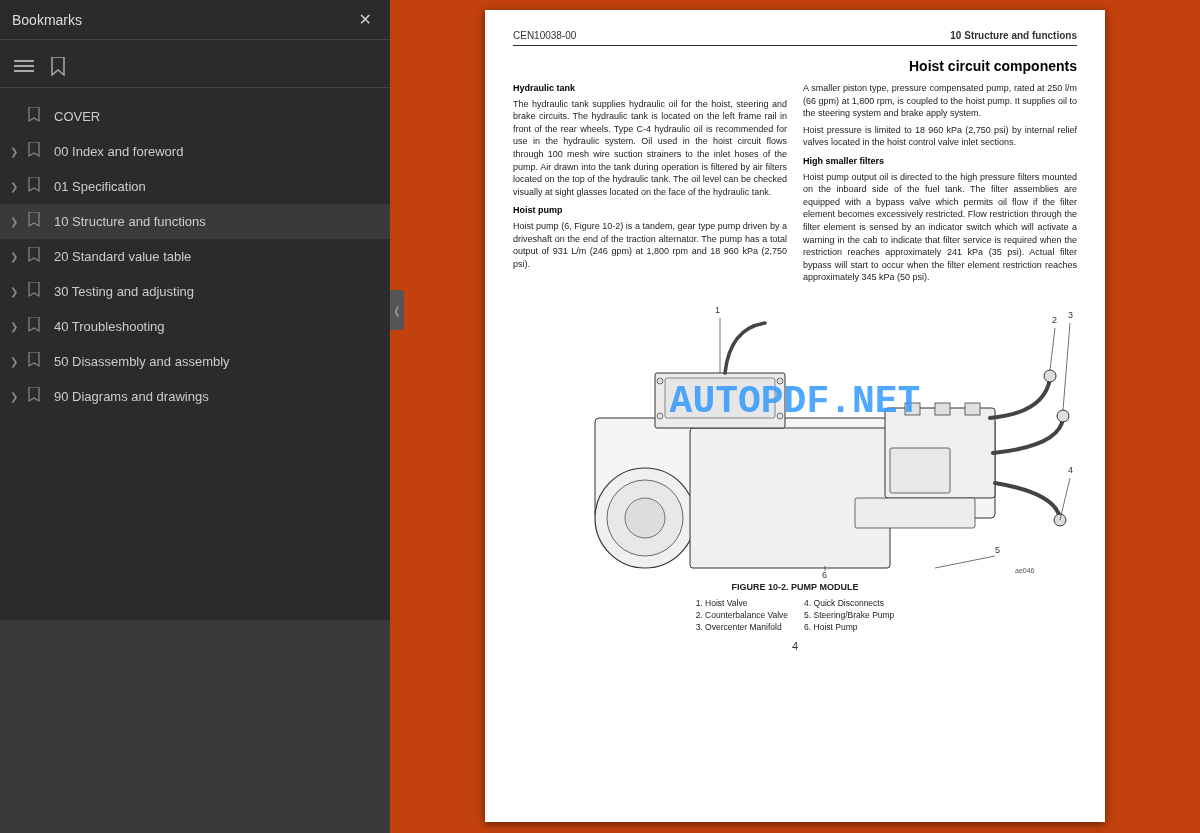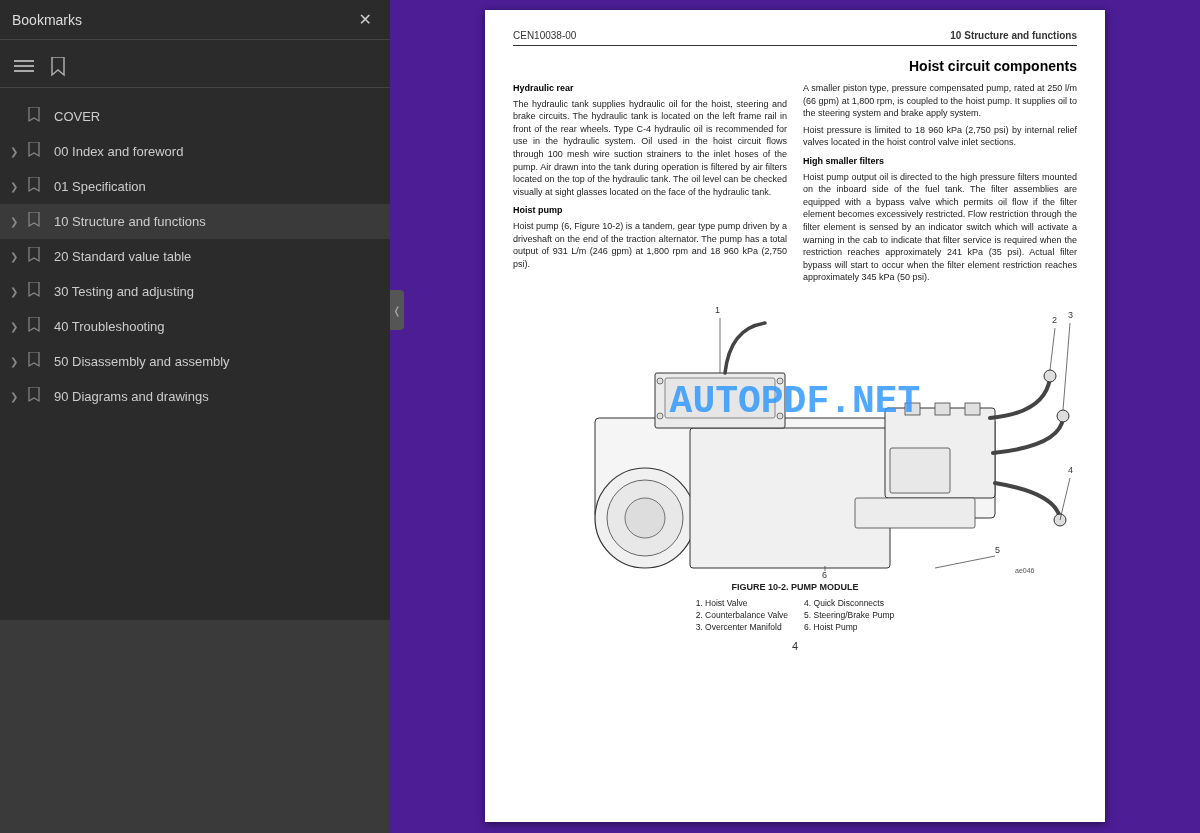--- a/index.html
+++ b/index.html
@@ -120,21 +120,21 @@
       justify-content: center;
       cursor: pointer;
       color: #aaa;
       font-size: 10px;
       z-index: 10;
     }
 
     
     #main-content {
       flex: 1;
-      background: #4c1d95;
+      background: #c2410c;
       display: flex;
       align-items: flex-start;
       justify-content: center;
       padding: 10px;
       overflow: hidden;
     }
 
     
     #document-page {
       background: white;
@@ -398,21 +398,21 @@
 
     <div class="doc-header">
       <span class="doc-header-left">CEN10038-00</span>
       <span class="doc-header-right">10 Structure and functions</span>
     </div>
 
     <div class="section-main-title">Hoist circuit components</div>
 
     <div class="doc-columns">
       <div class="doc-col">
-        <div class="sub-heading">Hydraulic rear</div>
+        <div class="sub-heading">Hydraulic tank</div>
         <p>The hydraulic tank supplies hydraulic oil for the hoist, steering and brake circuits. The hydraulic tank is located on the left frame rail in front of the rear wheels. Type C-4 hydraulic oil is recommended for use in the hydraulic system. Oil used in the hoist circuit flows through 100 mesh wire suction strainers to the inlet hoses of the pump. Air drawn into the tank during operation is filtered by air filters located on the top of the hydraulic tank. The oil level can be checked visually at sight glasses located on the face of the hydraulic tank.</p>
         <div class="sub-heading">Hoist pump</div>
         <p>Hoist pump (6, Figure 10-2) is a tandem, gear type pump driven by a driveshaft on the end of the traction alternator. The pump has a total output of 931 L/m (246 gpm) at 1,800 rpm and 18 960 kPa (2,750 psi).</p>
       </div>
       <div class="doc-col">
         <p>A smaller piston type, pressure compensated pump, rated at 250 l/m (66 gpm) at 1,800 rpm, is coupled to the hoist pump. It supplies oil to the steering system and brake apply system.</p>
         <p>Hoist pressure is limited to 18 960 kPa (2,750 psi) by internal relief valves located in the hoist control valve inlet sections.</p>
         <div class="sub-heading">High smaller filters</div>
         <p>Hoist pump output oil is directed to the high pressure filters mounted on the inboard side of the fuel tank. The filter assemblies are equipped with a bypass valve which permits oil flow if the filter element becomes excessively restricted. Flow restriction through the filter element is sensed by an indicator switch which will activate a warning in the cab to indicate that filter service is required when the restriction reaches approximately 241 kPa (35 psi). Actual filter bypass will start to occur when the filter element restriction reaches approximately 345 kPa (50 psi).</p>
       </div>

